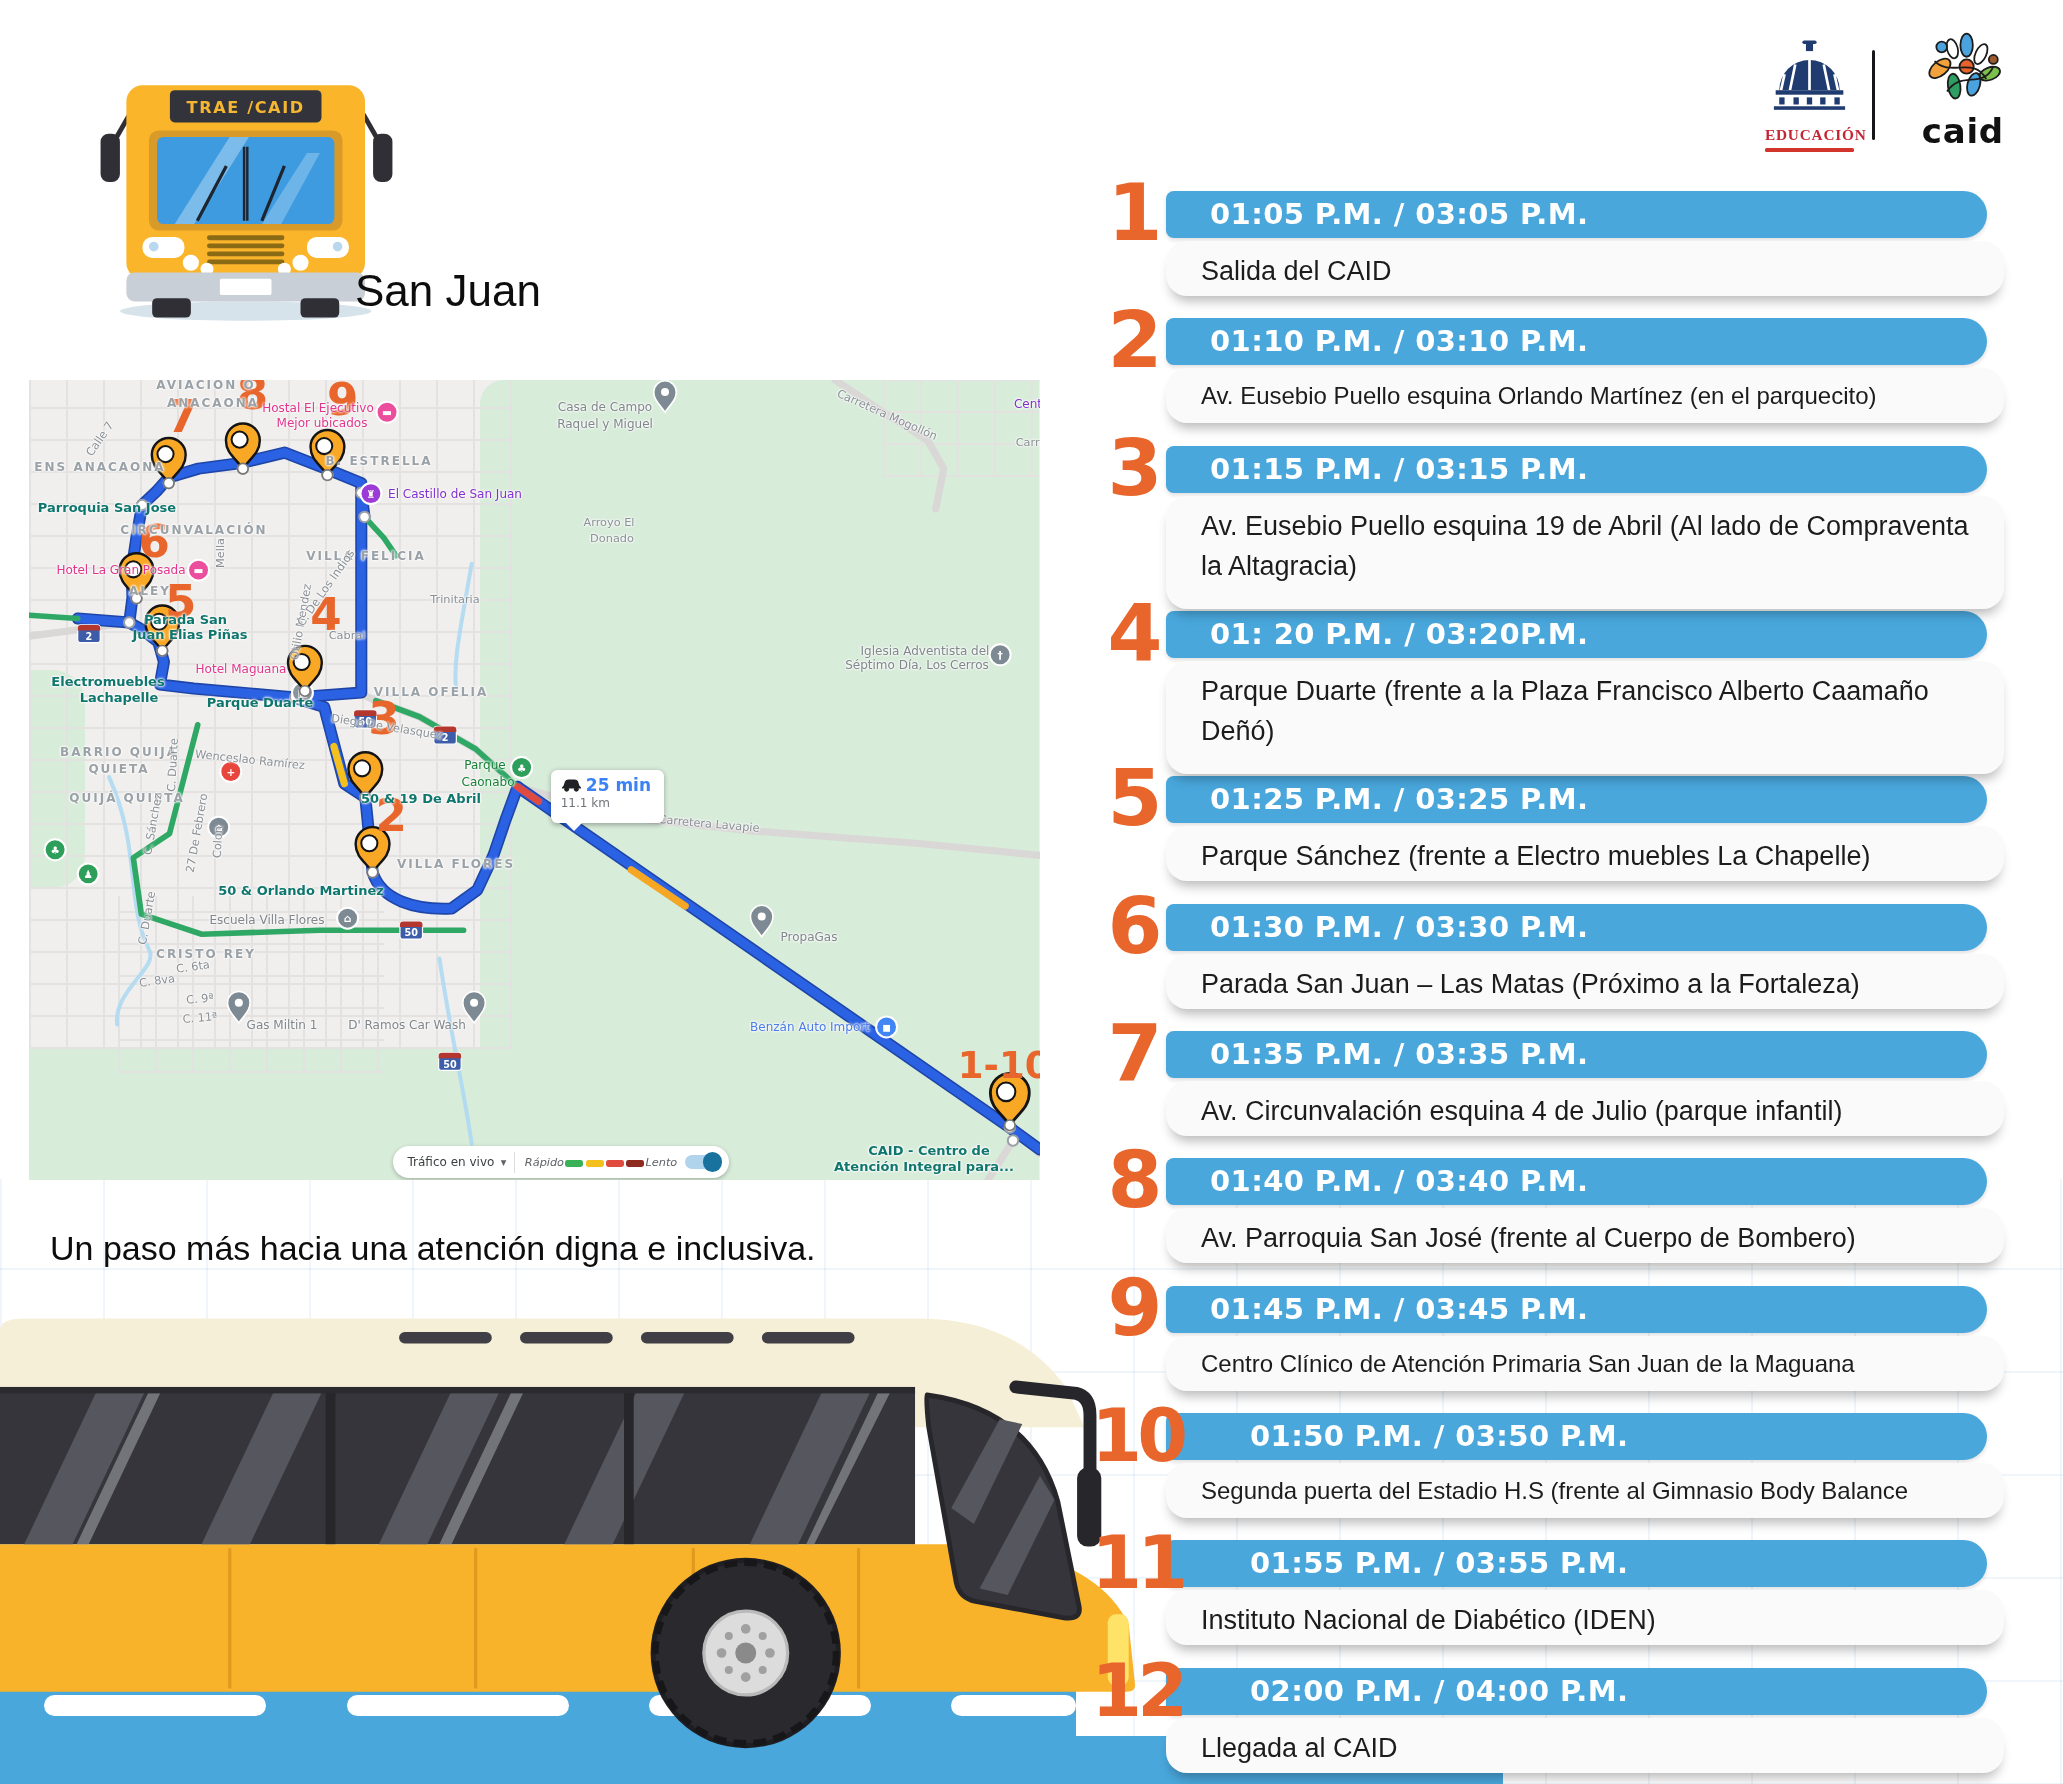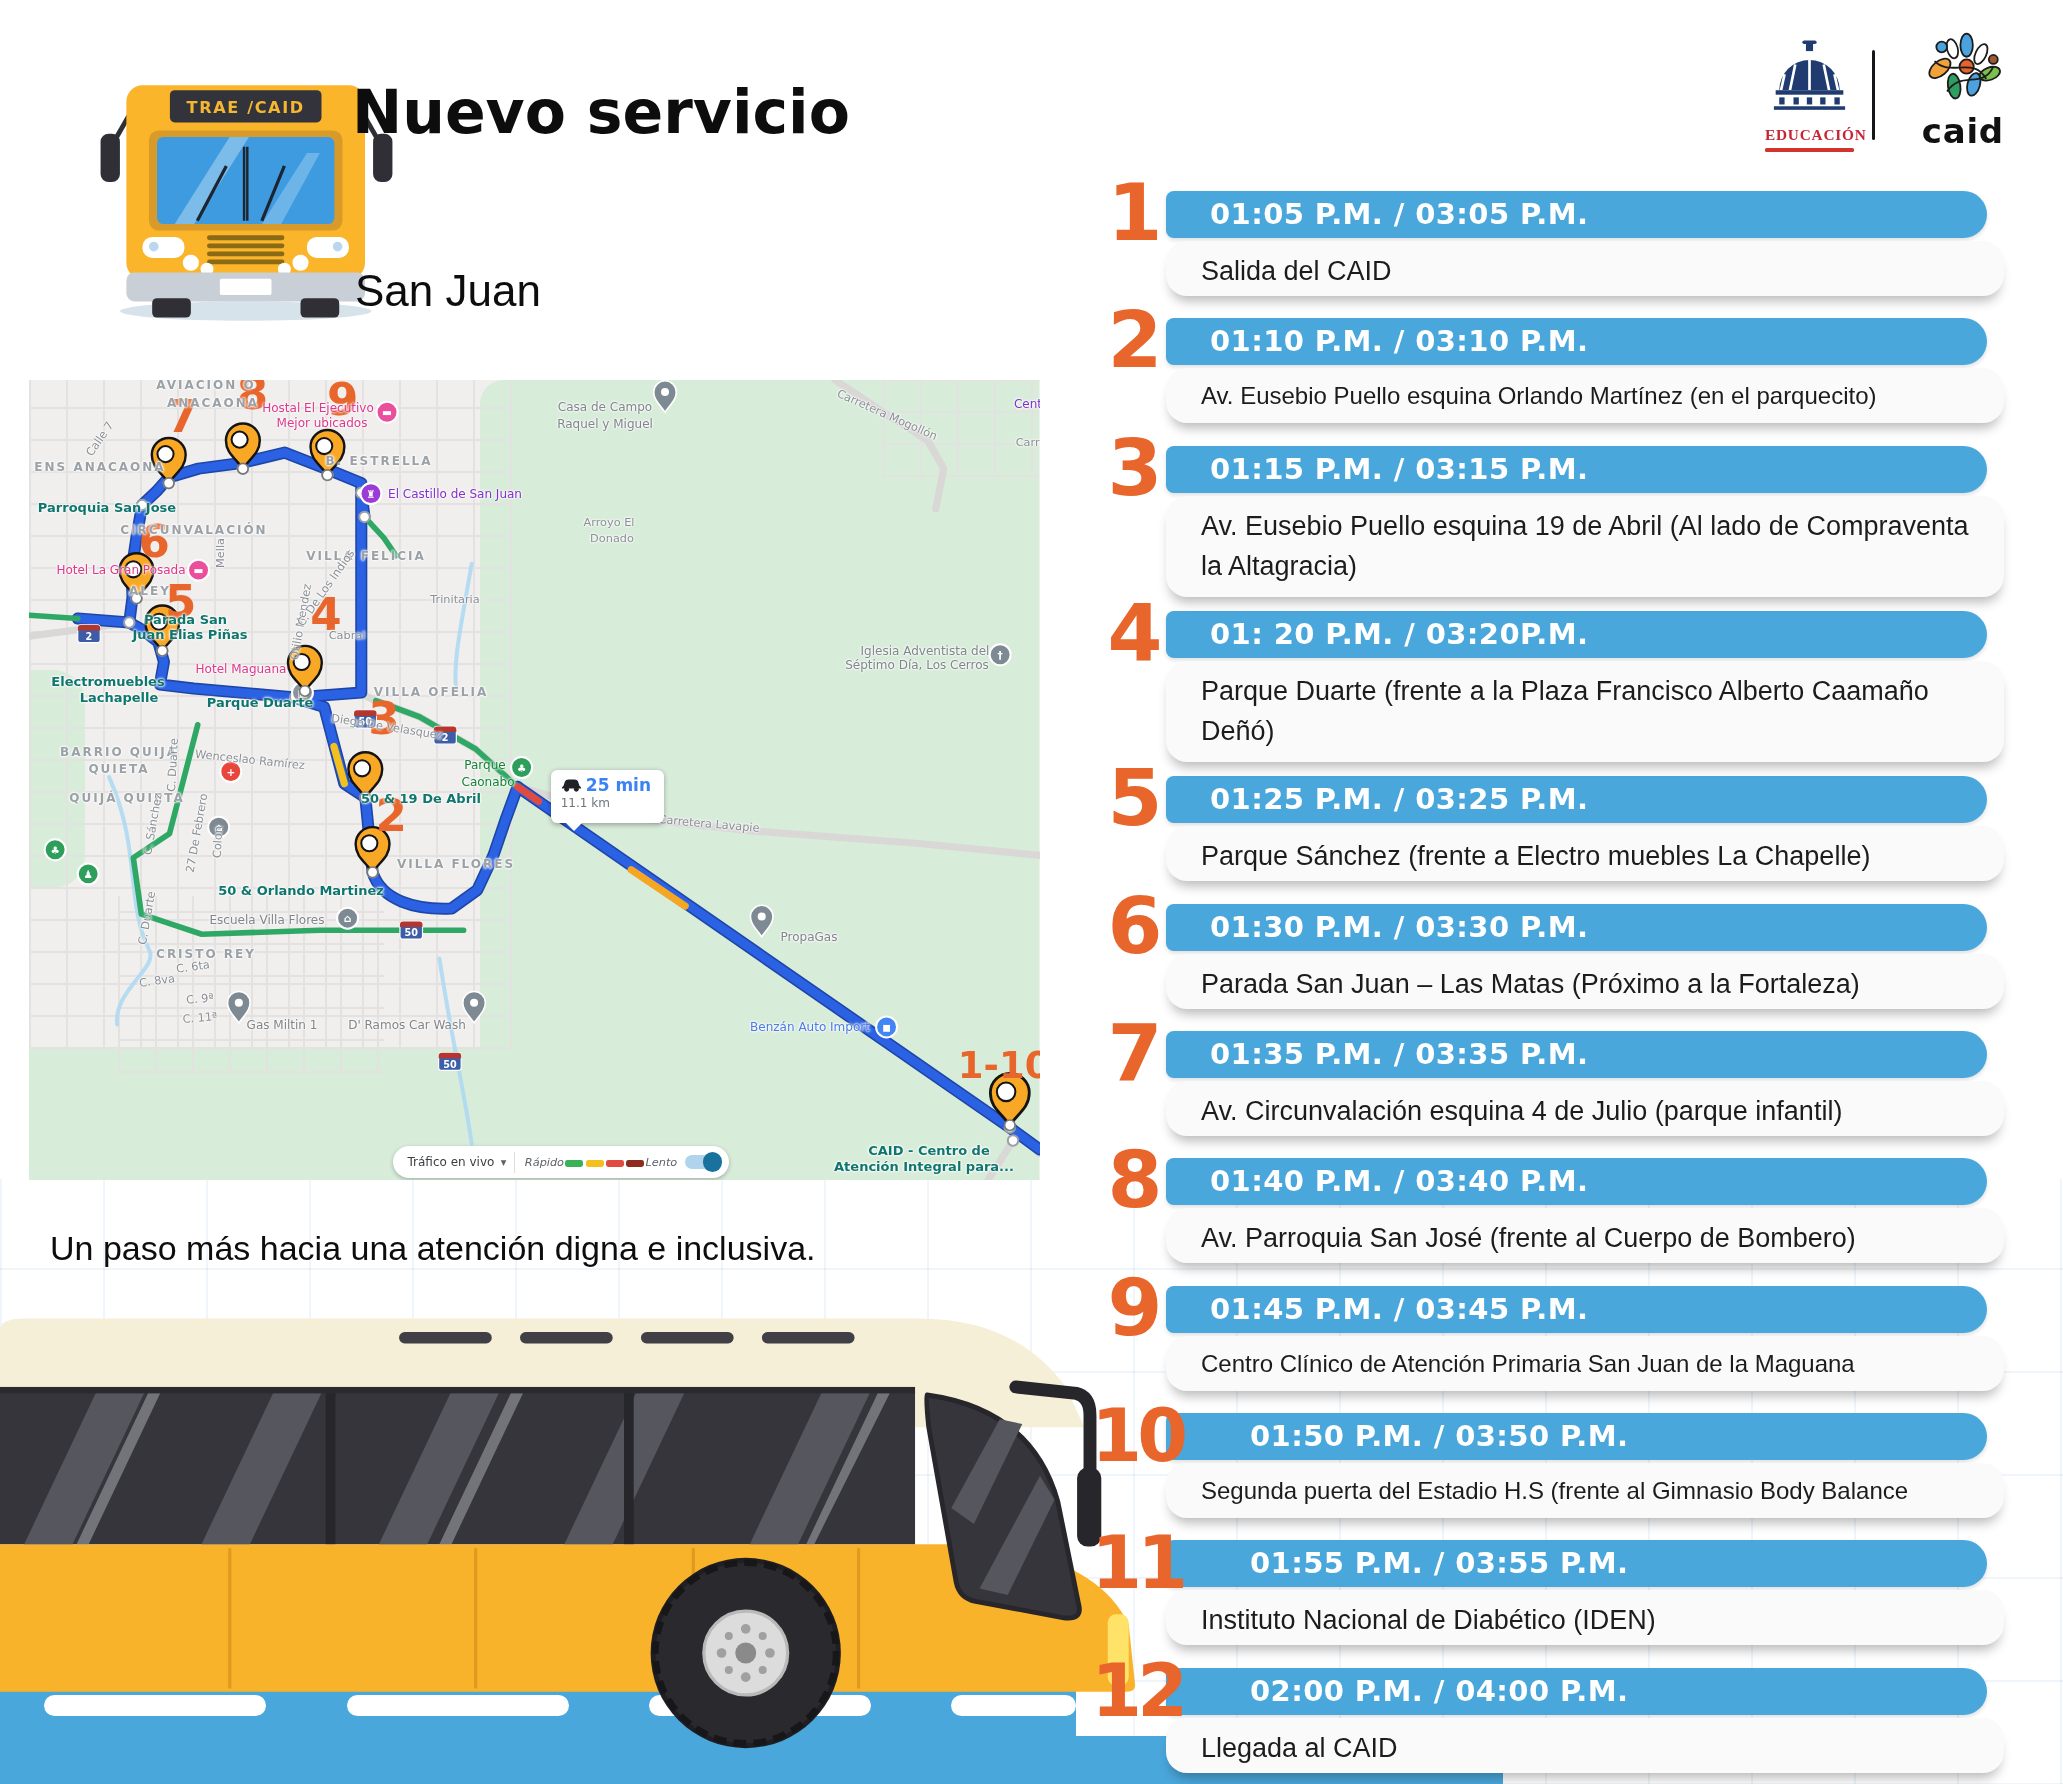--- a/index.html
+++ b/index.html
@@ -34,21 +34,21 @@
              border-radius:8px 24px 24px 8px;z-index:1;box-shadow:0 2.4px 4px rgba(0,0,0,.12);}
   .sched-time{display:block;line-height:47px;padding-left:44px;color:#fff;font-weight:700;font-size:29px;letter-spacing:0.4px;}
   .wide .sched-time{padding-left:84px;}
   .sched-num{position:absolute;left:6.4px;top:-18px;z-index:3;font-size:79px;line-height:81px;font-weight:800;
              color:var(--orange);}
   .wide .sched-num{left:-9.7px;font-size:73px;letter-spacing:-4.8px;}
   .sched-box{position:absolute;left:65px;top:50px;width:838px;background:#fafafa;border-radius:21px;z-index:2;
              box-shadow:0 9.7px 11.3px -4.8px rgba(0,0,0,.28);}
   .sched-box .place{display:block;padding:9.7px 16px 0 35px;font-family:"Liberation Sans",sans-serif;
                     color:#1c1c1c;line-height:1.5;}
-  .h1line{height:55px;} .h2line{height:101px;}
+  .h1line{height:55px;} .h2line{height:113px;}
 
   
   .tagline{left:50px;top:1229px;font-size:34px;font-family:"Liberation Sans",sans-serif;color:#0d0d0d;}
 
   
   .map{left:29px;top:380px;width:1011px;height:800px;background:#F0EFED;overflow:hidden;}
   .mgreen{position:absolute;background:#D8ECDA;}
   .murban{position:absolute;
     background-image:repeating-linear-gradient(0deg,#E3E2E0 0 1.6px,transparent 1.6px 32px),
                      repeating-linear-gradient(90deg,#E3E2E0 0 1.6px,transparent 1.6px 37px);}
@@ -123,21 +123,20 @@
     <circle cx="68" cy="122" r="5" fill="#fff"></circle>
       <circle cx="78" cy="126" r="4" fill="#fff"></circle>
     <circle cx="136" cy="122" r="5" fill="#fff"></circle>
       <circle cx="126" cy="126" r="4" fill="#fff"></circle>
     <rect x="28" y="128" width="148" height="18" rx="5" fill="#C9CFD6"></rect>
     <rect x="86" y="132" width="32" height="10" rx="1" fill="#fff"></rect>
     <rect x="44" y="144" width="24" height="12" rx="3" fill="#2F2F35"></rect>
     <rect x="136" y="144" width="24" height="12" rx="3" fill="#2F2F35"></rect>
   </svg>
 
-  <div class="abs title-line1">Nuevo servicio</div>
   <div class="abs subtitle">San Juan</div>
 
 
   <div class="abs edu-logo">
     <svg width="89" height="90" viewBox="0 0 100 84">
       <rect x="46" y="6" width="8" height="8" fill="#1F3B70"></rect>
         <rect x="42" y="2" width="16" height="4" rx="2" fill="#1F3B70"></rect>
       <path d="M16,58 A34,34 0 0 1 84,58 Z" fill="#1F3B70"></path>
       <g stroke="#fff" stroke-width="3" fill="none">
         <path d="M50,24 L50,58 M34,29 L28,58 M66,29 L72,58 M22,40 L18,58 M78,40 L82,58"></path>

